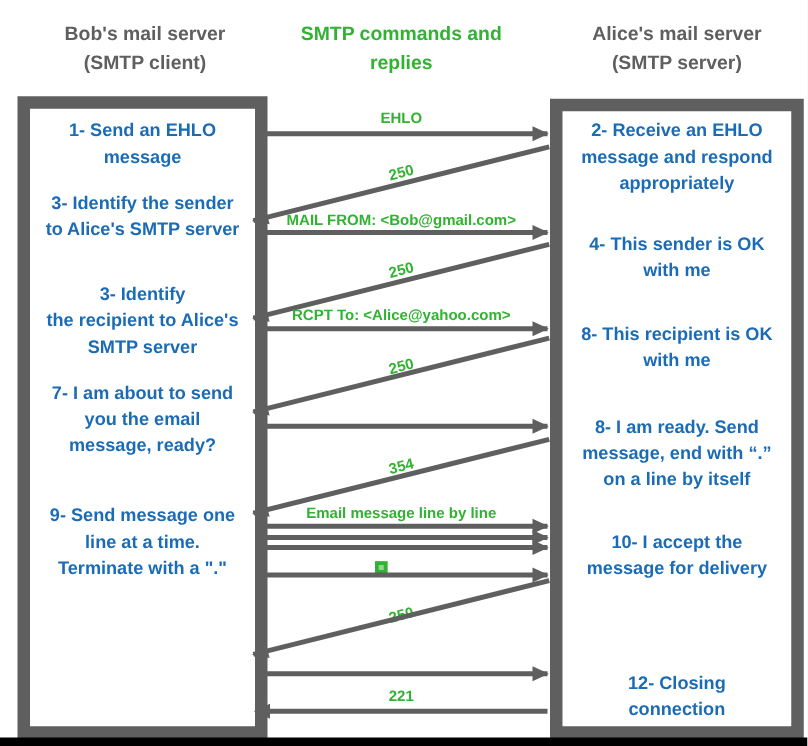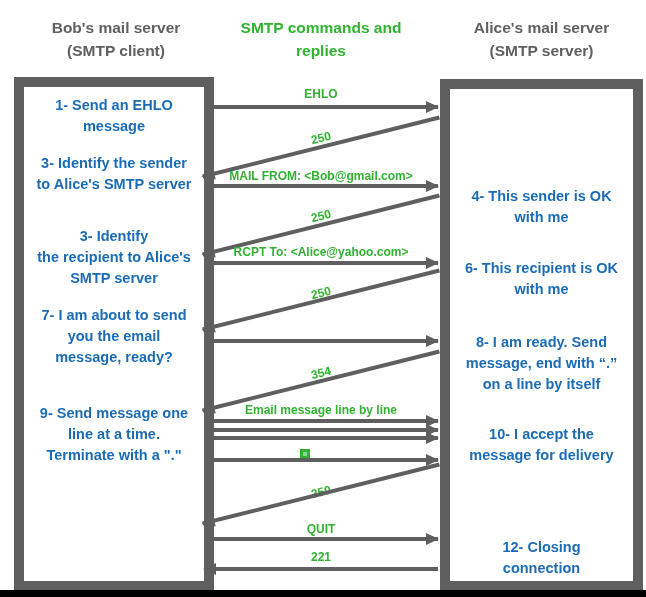--- a/index.html
+++ b/index.html
@@ -82,23 +82,26 @@
 SMTP server</div>
     <div class="step" style="top:218px">7- I am about to send
 you the email
 message, ready?</div>
     <div class="step" style="top:316px">9- Send message one
 line at a time.
 Terminate with a "."</div>
   </div>
 
   <div class="box box-server">
+    <div class="step" style="top:6px">2- Receive an EHLO
+message and respond
+appropriately</div>
     <div class="step" style="top:97px">4- This sender is OK
 with me</div>
-    <div class="step" style="top:169px">6- This recipient is OK
+    <div class="step" style="top:169px">8- This recipient is OK
 with me</div>
     <div class="step" style="top:243px">8-  I am ready. Send
 message, end with “.”
 on a line by itself</div>
     <div class="step" style="top:335px">10-  I accept the
 message for delivery</div>
     <div class="step" style="top:448px">12-  Closing
 connection</div>
   </div>
 
@@ -131,21 +134,20 @@
     <div class="h-arrow to-server" style="top:419px"></div>
     <div class="h-arrow to-server" style="top:428px"></div>
     <div class="h-arrow to-server" style="top:436px"></div>
 
     <div class="dot" style="top:449px;left:96px"></div>
     <div class="h-arrow to-server" style="top:458px"></div>
 
     <div class="lbl rot" style="top:485px">250</div>
     <div class="d-arrow" style="top:492px"></div>
 
-    <div class="lbl" style="top:522px">QUIT</div>
     <div class="h-arrow to-server" style="top:537px"></div>
 
     <div class="lbl" style="top:550px">221</div>
     <div class="h-arrow to-client" style="top:567px"></div>
 
   </div>
 
   <div class="bottom-bar"></div>
 
 </div>

